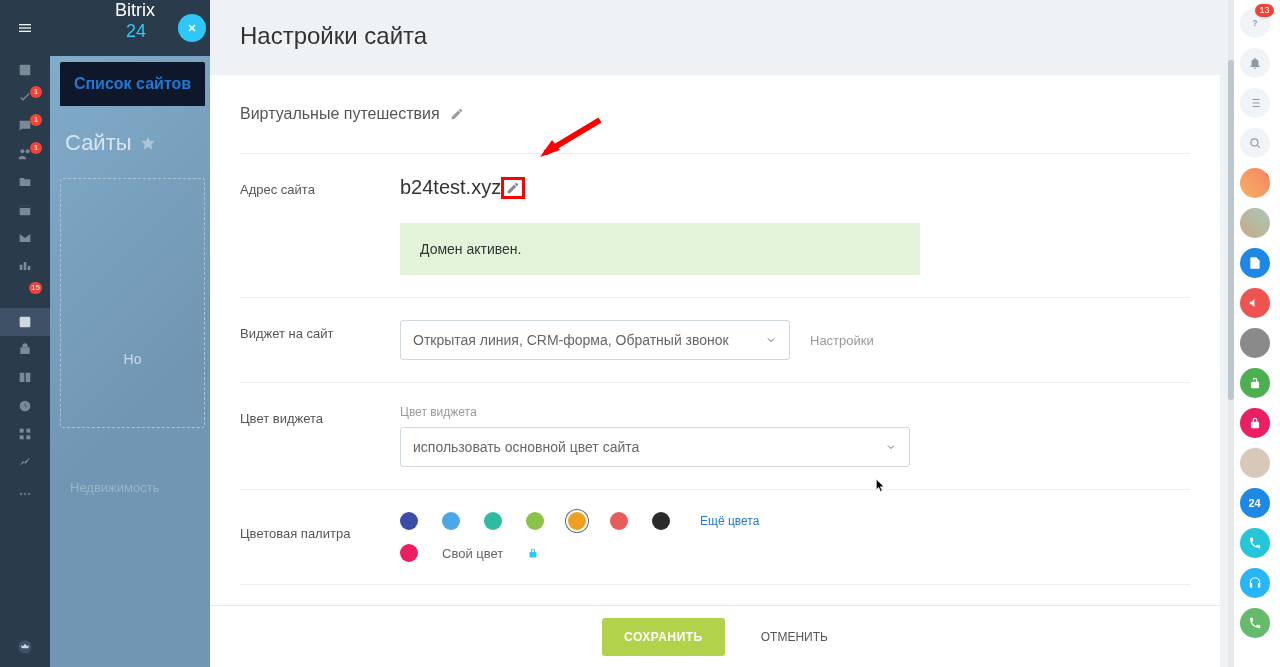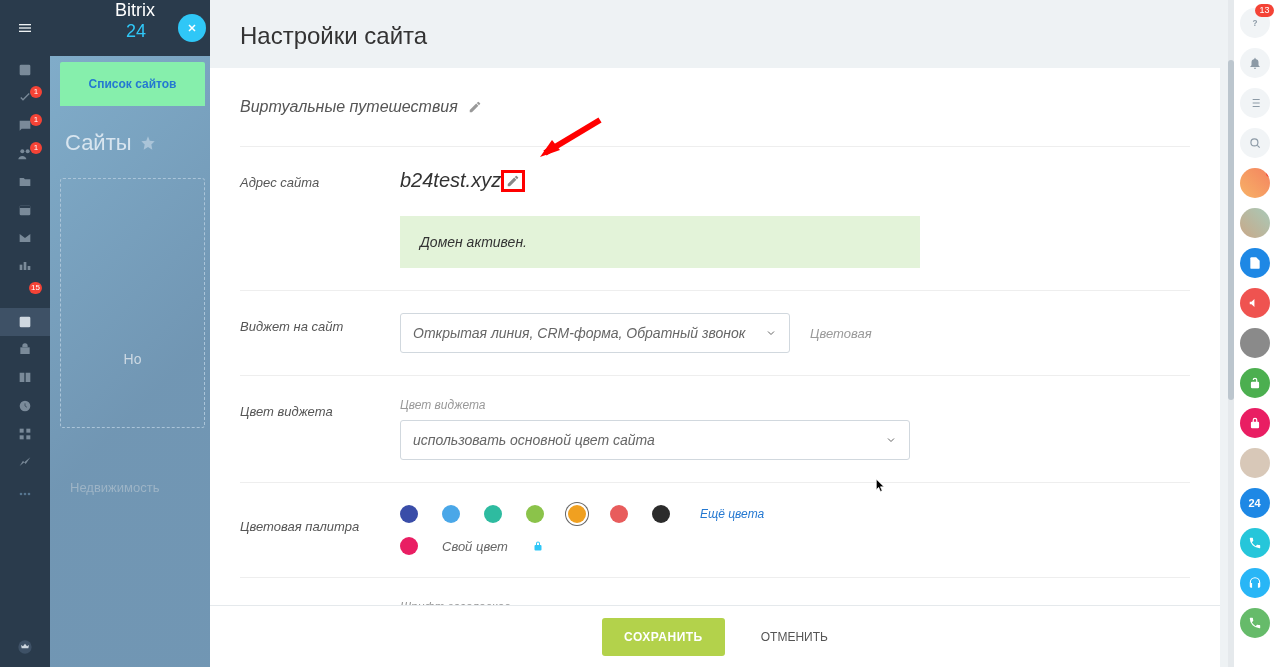--- a/index.html
+++ b/index.html
@@ -12,31 +12,31 @@
 .left-rail .hamburger { height: 56px; color: #eef2f4; }
 .left-rail .badge { position: absolute; top: 2px; right: 8px; min-width: 12px; height: 12px; border-radius: 6px; background: #f44336; color: #fff; font-size: 8px; line-height: 12px; text-align: center; padding: 0 2px; display: none; }
 .left-rail .badge.show { display: block; }
 
 
 .bg-panel { position: absolute; left: 50px; top: 0; width: 160px; height: 100%; background: linear-gradient(135deg, #6fa3c5 0%, #5b86a8 60%); opacity: 0.85; }
 .bg-header { position: absolute; left: 50px; top: 0; width: 160px; height: 56px; background: #2a3b4c; display: flex; align-items: center; padding-left: 10px; color: #fff; font-size: 18px; font-weight: 500; flex-direction: column; }
 .bg-header .bx24 { color:#2fc7f7; margin-left:2px; font-weight: 300; }
 .bg-close { position: absolute; left: 178px; top: 14px; width: 28px; height: 28px; border-radius: 50%; background: #2fc7f7; color: #fff; display: flex; align-items: center; justify-content: center; z-index: 5; cursor: pointer; }
 .bg-close svg { width: 12px; height: 12px; }
-.tab-siteslist { position: absolute; left: 60px; top: 62px; width: 145px; height: 44px; background: #86efac; display: flex; align-items: center; justify-content: center; color: #2478d1; font-weight: 600; font-size: 12px; border-radius: 2px 2px 0 0; }
+.tab-siteslist { position: absolute; left: 60px; top: 62px; width: 145px; height: 44px; background: #0f172a; display: flex; align-items: center; justify-content: center; color: #2478d1; font-weight: 600; font-size: 16px; border-radius: 2px 2px 0 0; }
 .bg-sites-label { position: absolute; left: 65px; top: 130px; color: #d8e5ef; font-size: 22px; font-weight: 300; display: flex; align-items: center; gap: 8px; }
 .bg-star { color: #aac4d8; width: 16px; height: 16px; }
 .bg-card { position: absolute; left: 60px; width: 145px; height: 250px; border: 1px dashed #aac4d8; border-radius: 3px; display: flex; align-items: center; justify-content: center; color: #cdd9e3; font-size: 14px; }
 .bg-card.one { top: 178px; }
 .bg-card-label { position: absolute; left: 70px; color: #9db4c6; font-size: 13px; }
 
 
 .modal { position: absolute; left: 210px; top: 0; right: 60px; height: 100%; background: #eef2f4; z-index: 3; }
 .modal-title { padding: 22px 30px 18px; font-size: 24px; font-weight: 300; color: #333; }
-.modal-body { background: #fff; margin: 0 0 0 0; height: calc(100% - 66px - 62px); overflow-y: auto; padding: 30px 30px 20px; font-style: italic; }
+.modal-body { background: #fff; margin: 7px 0 0 0; height: calc(100% - 66px - 62px); overflow-y: auto; padding: 30px 30px 20px; }
 .site-name-row { display: flex; align-items: center; gap: 10px; color: #555; font-size: 16px; font-weight: 400; margin-bottom: 30px; }
 .pencil-small { width: 14px; height: 14px; color: #999; cursor: pointer; }
 
 .form-section { display: flex; border-top: 1px solid #eee; padding: 22px 0; }
 .form-section:first-of-type { border-top: none; padding-top: 0; }
 .form-label-col { width: 160px; flex-shrink: 0; color: #555; font-size: 13px; padding-top: 6px; }
 .form-content-col { flex: 1; }
 
 .address-value { font-size: 20px; color: #333; display: inline-flex; align-items: center; }
 .address-edit-frame { border: 3px solid #f00; padding: 1px 2px; margin-left: 0px; display: inline-flex; }
@@ -248,21 +248,21 @@
     <div class="form-section">
       <div class="form-label-col">Виджет на сайт</div>
       <div class="form-content-col">
         <div class="select-row">
           <div class="select-ctl widget">
             <span>Открытая линия, CRM-форма, Обратный звонок</span>
             <svg class="chev" viewBox="0 0 24 24" fill="none" stroke="currentColor" stroke-width="2">
                 <path d="M6 9l6 6 6-6"></path>
               </svg>
           </div>
-          <span class="link-config">Цветовая</span>
+          <span class="link-config">Настройки</span>
         </div>
       </div>
     </div>
 
     <div class="form-section">
       <div class="form-label-col">Цвет виджета</div>
       <div class="form-content-col">
         <div class="field-sublabel">Цвет виджета</div>
         <div class="select-ctl full">
           <span>использовать основной цвет сайта</span>

